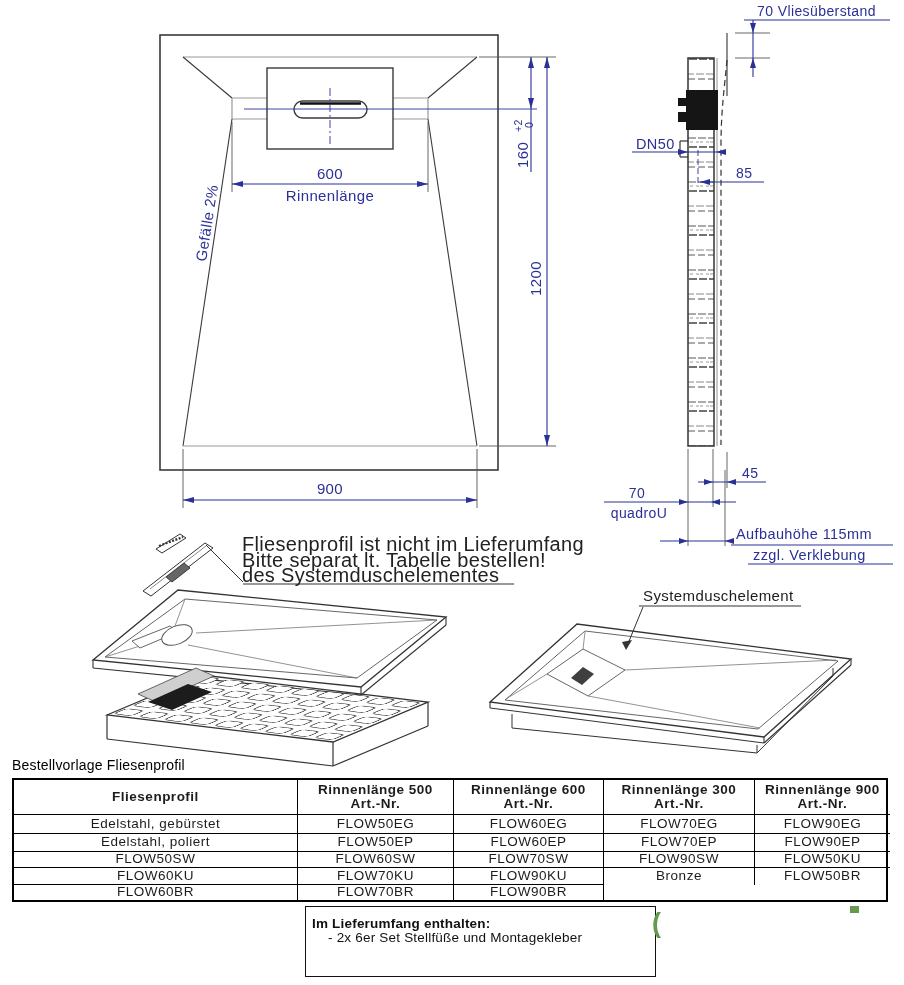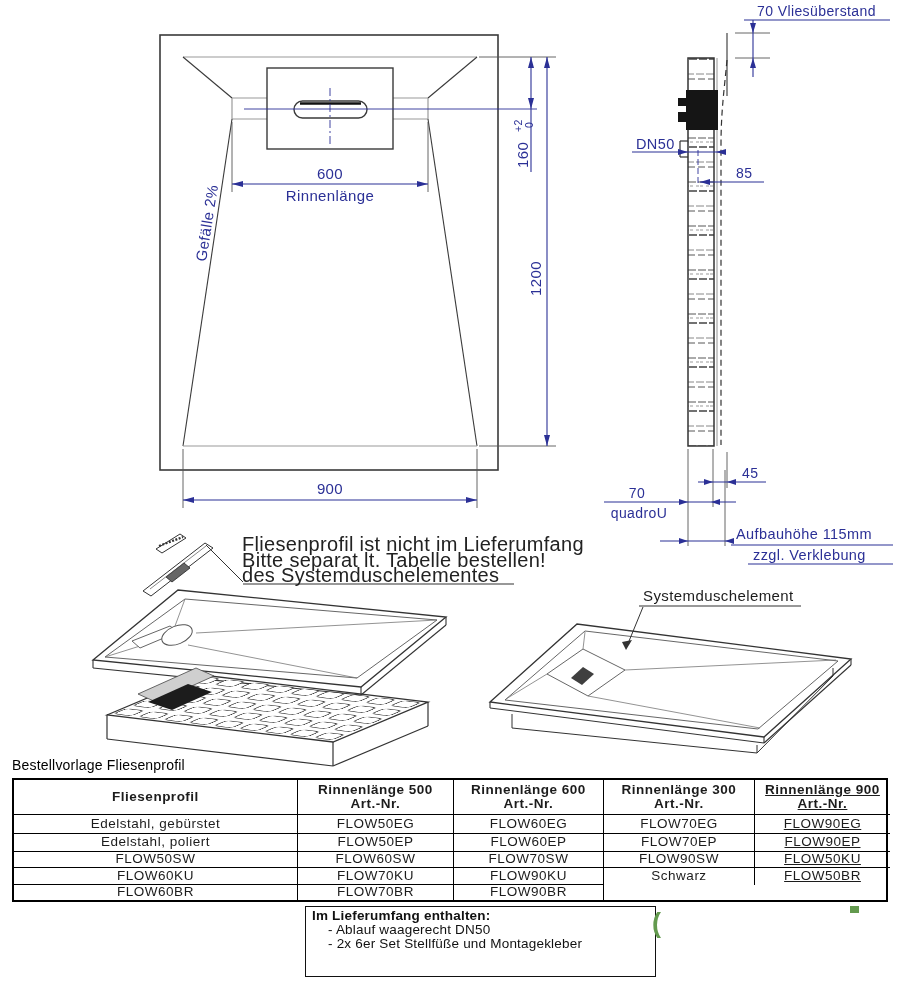--- a/index.html
+++ b/index.html
@@ -17,28 +17,28 @@
   
   .table-title{left:12px;top:757px;font-size:14px;font-weight:normal;letter-spacing:.2px;color:#000;}
   .order-table{left:12px;top:778px;width:876px;display:grid;
                grid-template-columns:284px 156px 150px 151px 135px;
                grid-template-rows:35px 19px 18px 16px 17px 15px;
                border:2px solid #000;box-sizing:border-box;background:#fff;}
   .order-table > div{border-right:1.5px solid #000;border-bottom:1.5px solid #000;
                display:flex;align-items:center;justify-content:center;
                font-size:13.5px;letter-spacing:.5px;line-height:1.05;box-sizing:border-box;
                overflow:hidden;}
-  .order-table > div:nth-child(5n){border-right:none;text-decoration:underline;}
+  .order-table > div:nth-child(5n){border-right:none;}
   .order-table > div:nth-last-child(-n+5){border-bottom:none;}
   .order-table .hdr{font-weight:bold;flex-direction:column;}
   .order-table .hdr span{display:block;text-align:left;}
 
   
   .inc-box{left:305px;top:906px;width:351px;height:71px;border:1.6px solid #111;
-           box-sizing:border-box;padding:2px 4px 0 6px;font-size:13.5px;line-height:13.8px;
+           box-sizing:border-box;padding:10px 4px 0 6px;font-size:13.5px;line-height:13.8px;
            letter-spacing:.2px;color:#111;}
   .inc-box .t{font-weight:bold;}
   .inc-box .i0{padding-left:16px;}
   .inc-box .i1{padding-left:26px;}
   .inc-box .i2{padding-left:28px;}
   .inc-box .i3{padding-left:16px;}
   .inc-box div{white-space:nowrap;}
 
   .green-paren{left:652px;top:908px;font-size:27px;color:#639a4e;font-weight:bold;}
   .green-square{left:850px;top:906px;width:9px;height:7px;background:#639a4e;}
@@ -292,29 +292,28 @@
     <div>FLOW50SW</div>
     <div>FLOW60SW</div>
     <div>FLOW70SW</div>
     <div>FLOW90SW</div>
 
     <div>FLOW50KU</div>
     <div>FLOW60KU</div>
     <div>FLOW70KU</div>
     <div>FLOW90KU</div>
 
-    <div>Schwarz</div>
+    <div>Bronze</div>
     <div>FLOW50BR</div>
     <div>FLOW60BR</div>
     <div>FLOW70BR</div>
     <div>FLOW90BR</div>
   </div>
 
   <div class="abs inc-box">
     <div class="t">Im Lieferumfang enthalten:</div>
-    <div class="i0">- Ablauf waagerecht DN50</div>
     <div class="i3">- 2x 6er Set Stellfüße und Montagekleber</div>
   </div>
 
   <div class="abs green-paren">(</div>
   <div class="abs green-square"></div>
 
 </div>
 
 </body></html>

